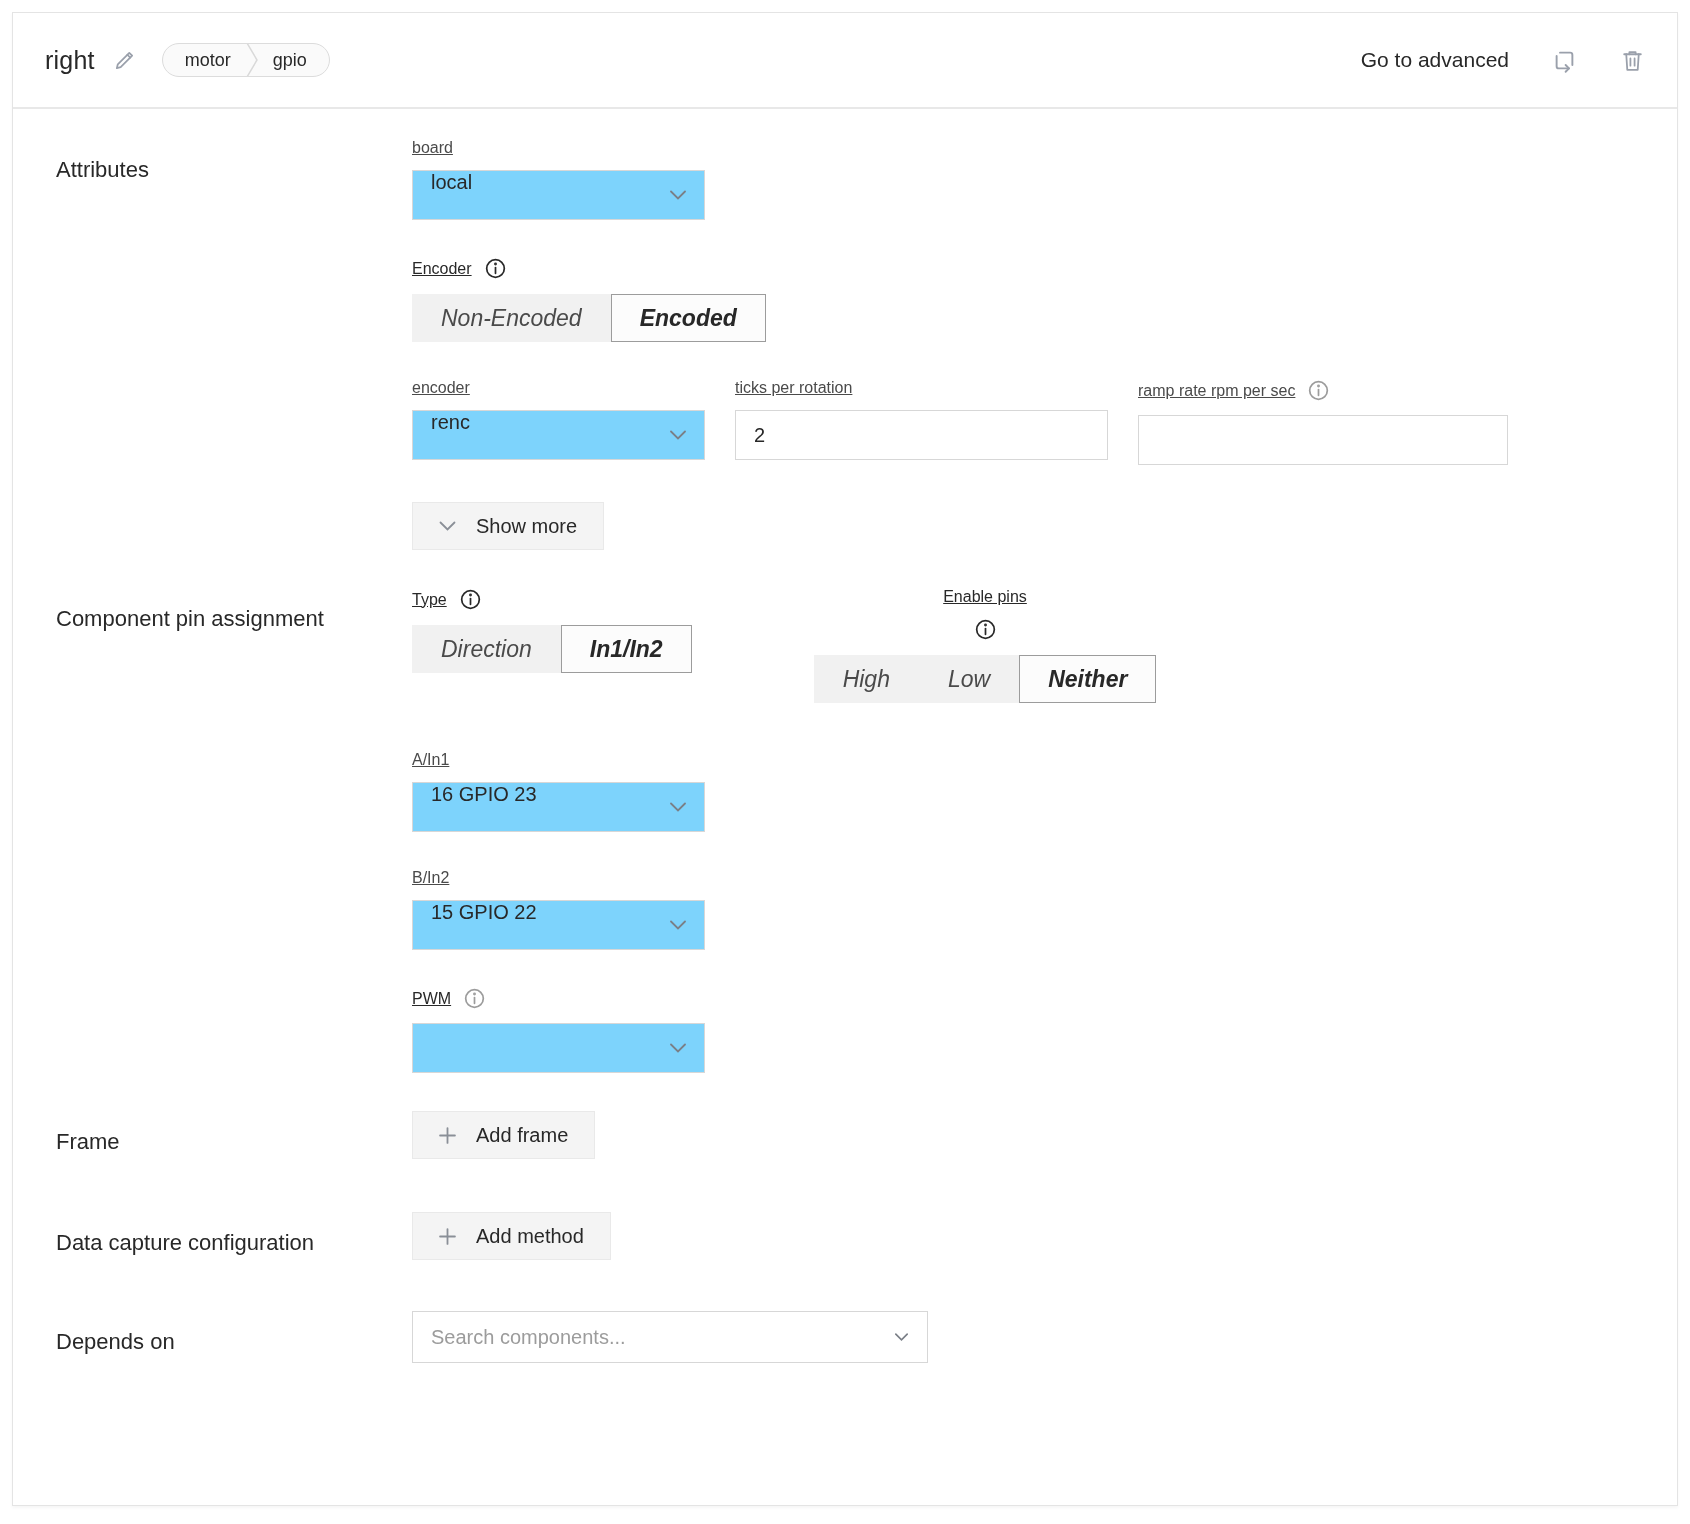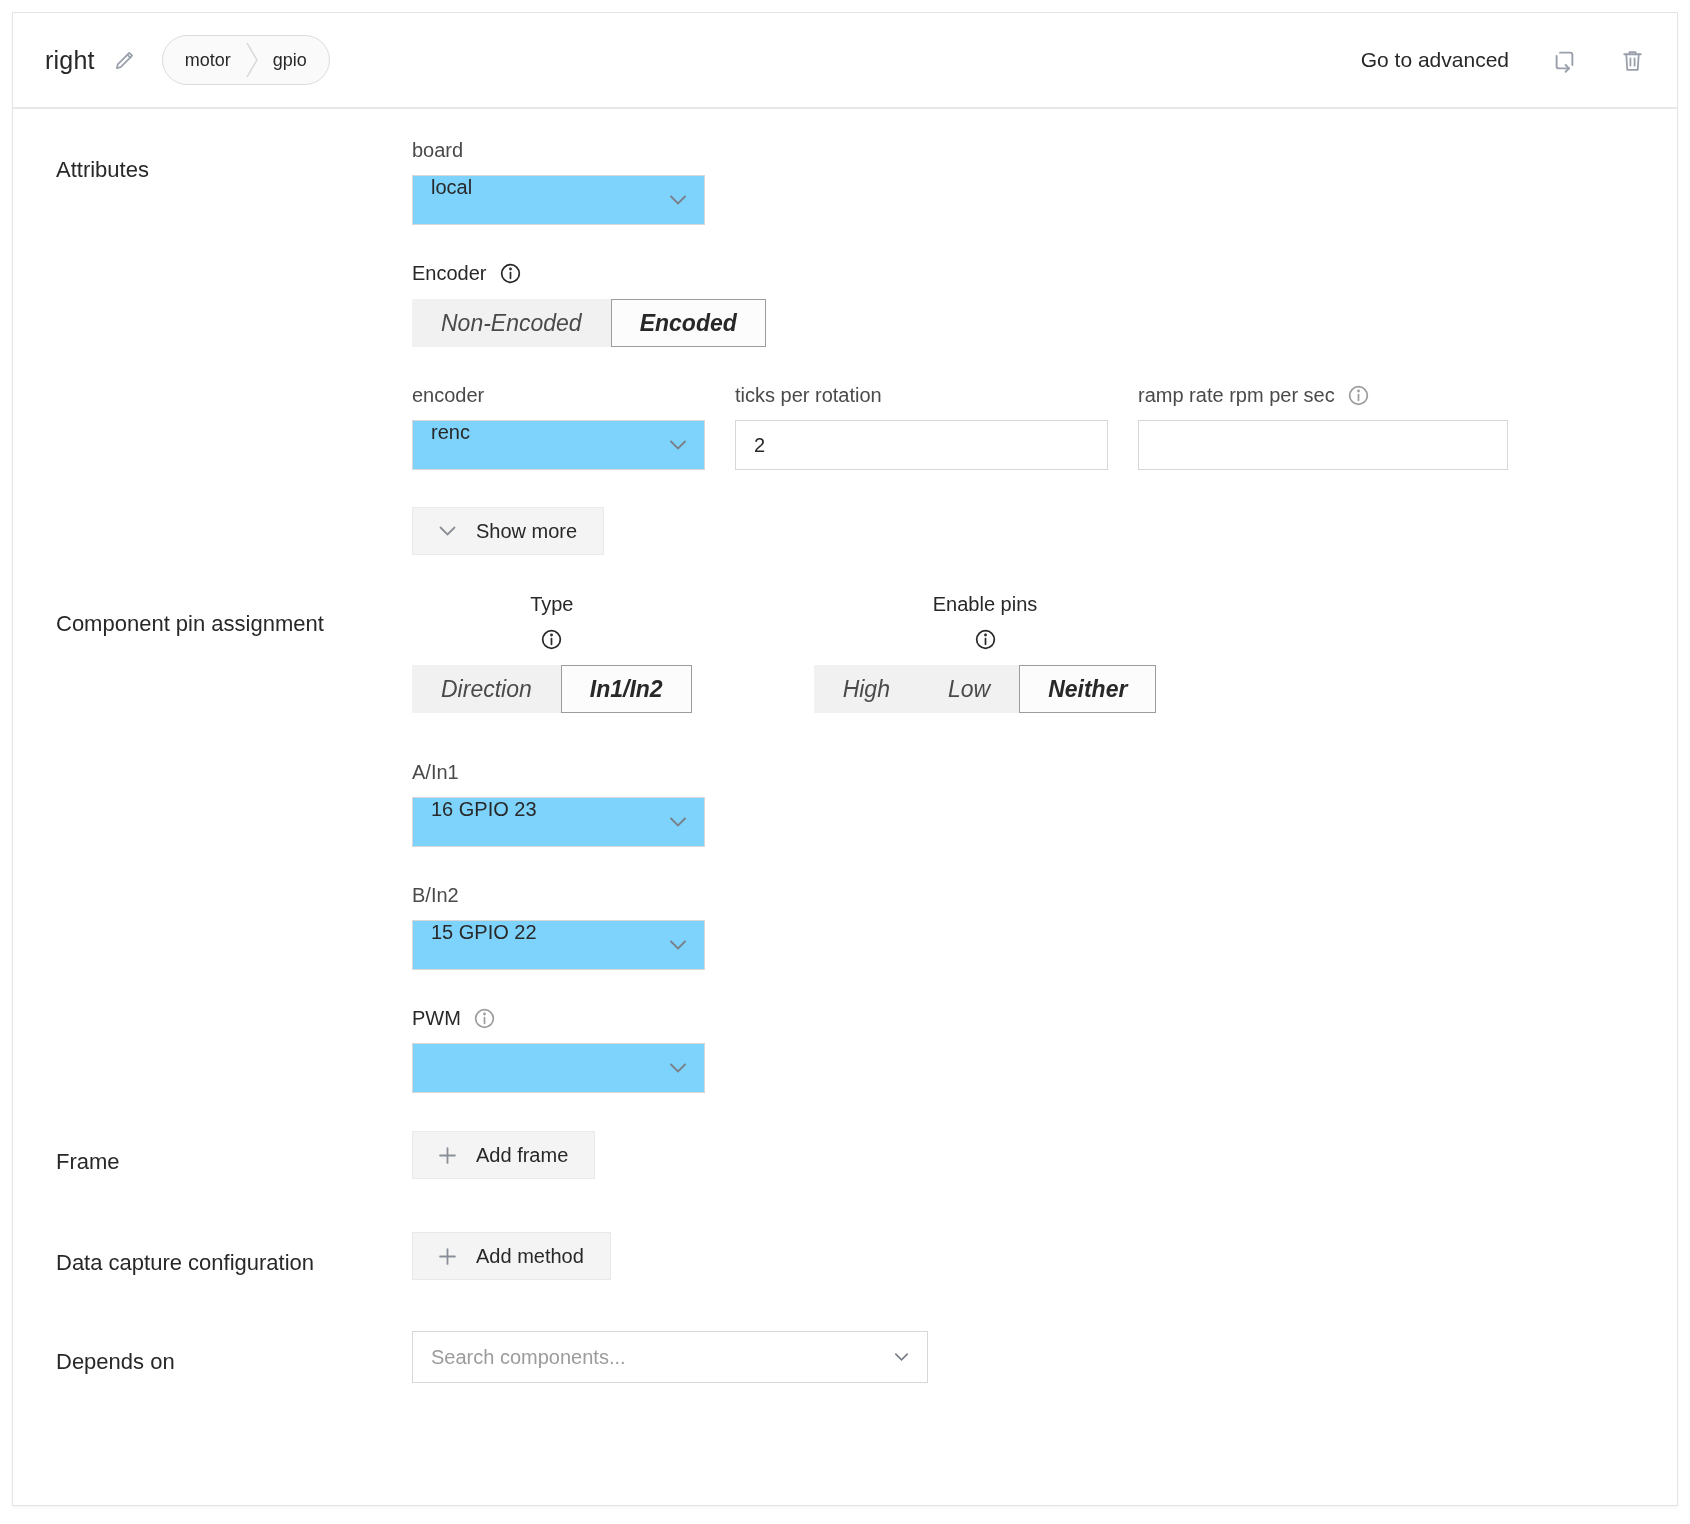--- a/index.html
+++ b/index.html
@@ -15,36 +15,36 @@
   }
   *{box-sizing:border-box;margin:0;padding:0;}
   html,body{width:1690px;height:1524px;background:#fff;}
   body{font-family:"Liberation Sans",sans-serif;color:var(--c-text);}
   .card{position:absolute;left:12px;top:12px;width:1666px;height:1494px;
         border:1px solid var(--c-border);background:#fff;box-shadow:0 2px 3px rgba(0,0,0,0.04);}
   
   .hdr{height:96px;display:flex;align-items:center;padding:0 32px;border-bottom:2px solid #e8e8e8;}
   .hdr-title{font-size:25px;font-weight:500;color:var(--c-text);letter-spacing:.2px;}
   .hdr-edit{margin-left:18px;display:flex;align-items:center;cursor:pointer;}
-  .badge{margin-left:26px;display:flex;align-items:center;height:50px;border:1px solid #dcdcdc;
+  .badge{margin-left:26px;display:flex;align-items:center;height:34px;border:1px solid #dcdcdc;
          border-radius:999px;background:var(--c-badge-bg);overflow:hidden;font-size:18px;color:var(--c-text);}
   .badge .seg1{padding:0 14px 0 22px;display:flex;align-items:center;height:100%;}
   .badge .seg2{padding:0 22px 0 14px;display:flex;align-items:center;height:100%;}
   .badge-chev{display:flex;align-items:center;height:100%;}
   .hdr-spacer{flex:1;}
   .hdr-adv{font-size:21px;color:var(--c-text);cursor:pointer;}
   .hdr-icon{margin-left:42px;display:flex;align-items:center;cursor:pointer;}
   
   .bd{padding:30px 43px 0 43px;}
   .section{display:flex;margin-bottom:38px;}
   .section-label{width:356px;flex:0 0 356px;font-size:22px;line-height:37px;color:var(--c-text);padding-top:12px;}
   .section-content{flex:1;}
   .fgroup{margin-top:37px;}
   .fgroup:first-child{margin-top:0;}
-  .flabel{font-size:20px;color:var(--c-label);margin-bottom:13px;display:flex;align-items:center;gap:12px;}
+  .flabel{font-size:16px;color:var(--c-label);margin-bottom:13px;display:flex;align-items:center;gap:12px;text-decoration:underline;}
   .frow{display:flex;gap:30px;margin-top:37px;}
   
   .select{height:50px;border:1px solid var(--c-input-border);background:#7dd3fc;display:flex;
           align-items:flex-start;padding:0 18px;font-size:20px;color:var(--c-text);cursor:pointer;position:relative;}
   .select .chev{position:absolute;right:18px;top:50%;transform:translateY(-50%);display:flex;}
   .w-select{width:293px;}
   .tinput{height:50px;border:1px solid var(--c-input-border);background:#fff;
           padding:0 18px;font-size:20px;color:var(--c-text);outline:none;width:100%;
           font-family:"Liberation Sans",sans-serif;}
   .tinput::placeholder{color:var(--c-muted);}
@@ -198,21 +198,21 @@
 
       </div>
     </div>
 
     <div class="section">
       <div class="section-label">Component pin assignment</div>
       <div class="section-content">
 
         <div class="fgroup pin-row">
           <div>
-            <div class="flabel" style="color:var(--c-text);margin-bottom:14px;flex-direction:column;">
+            <div class="flabel" style="color:var(--c-text);margin-bottom:14px;">
               <span>Type</span>
               <span class="info">
                 <svg width="23" height="23" viewBox="0 0 24 24" fill="none" stroke="#282828" stroke-width="1.8">
                   <circle cx="12" cy="12" r="9.2"></circle>
                     <path d="M12 11 v6" stroke-linecap="round"></path>
                     <circle cx="12" cy="7.3" r="0.6" fill="#282828"></circle>
                 </svg>
               </span>
             </div>
             <div class="segmented">

